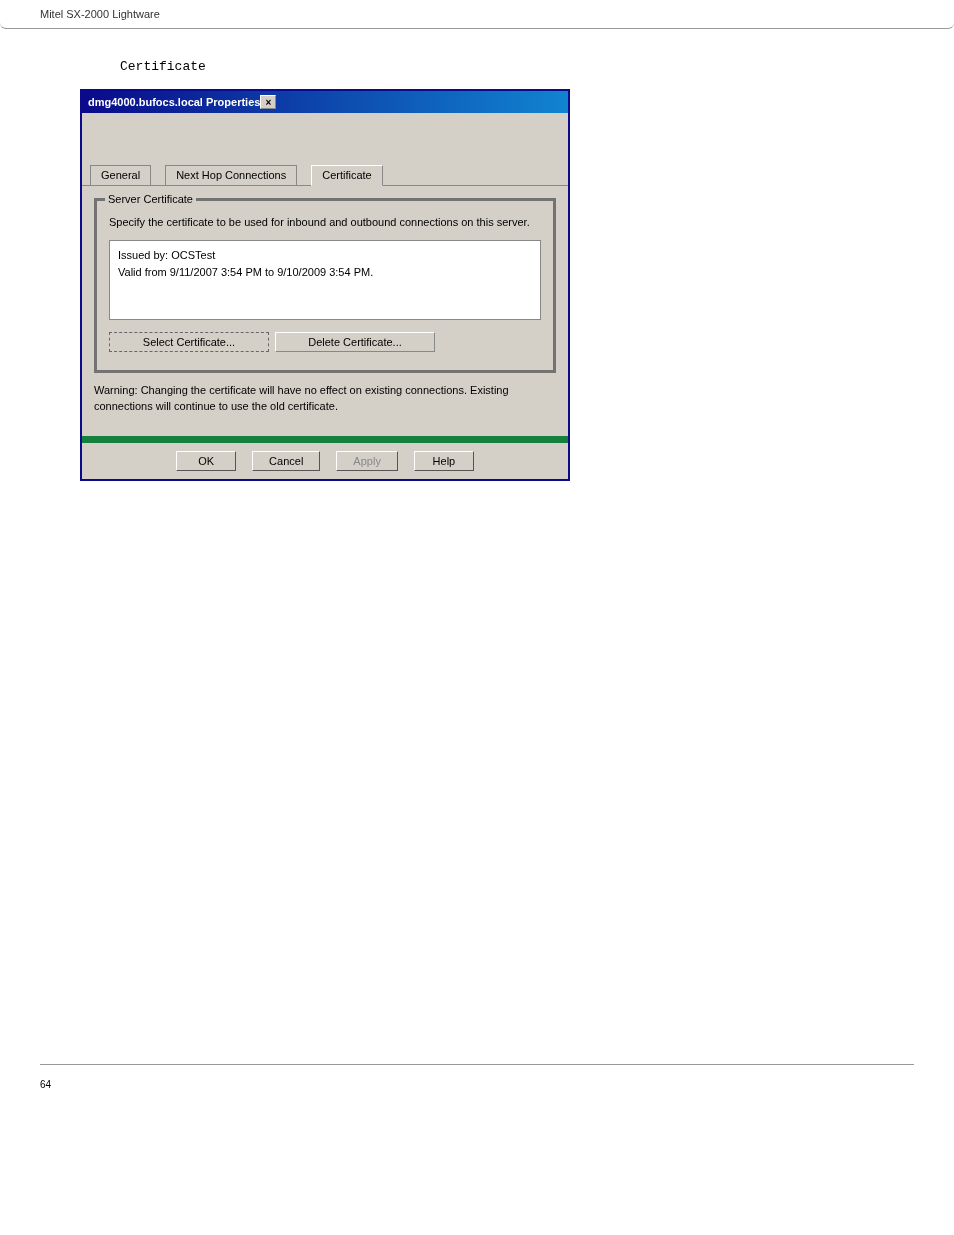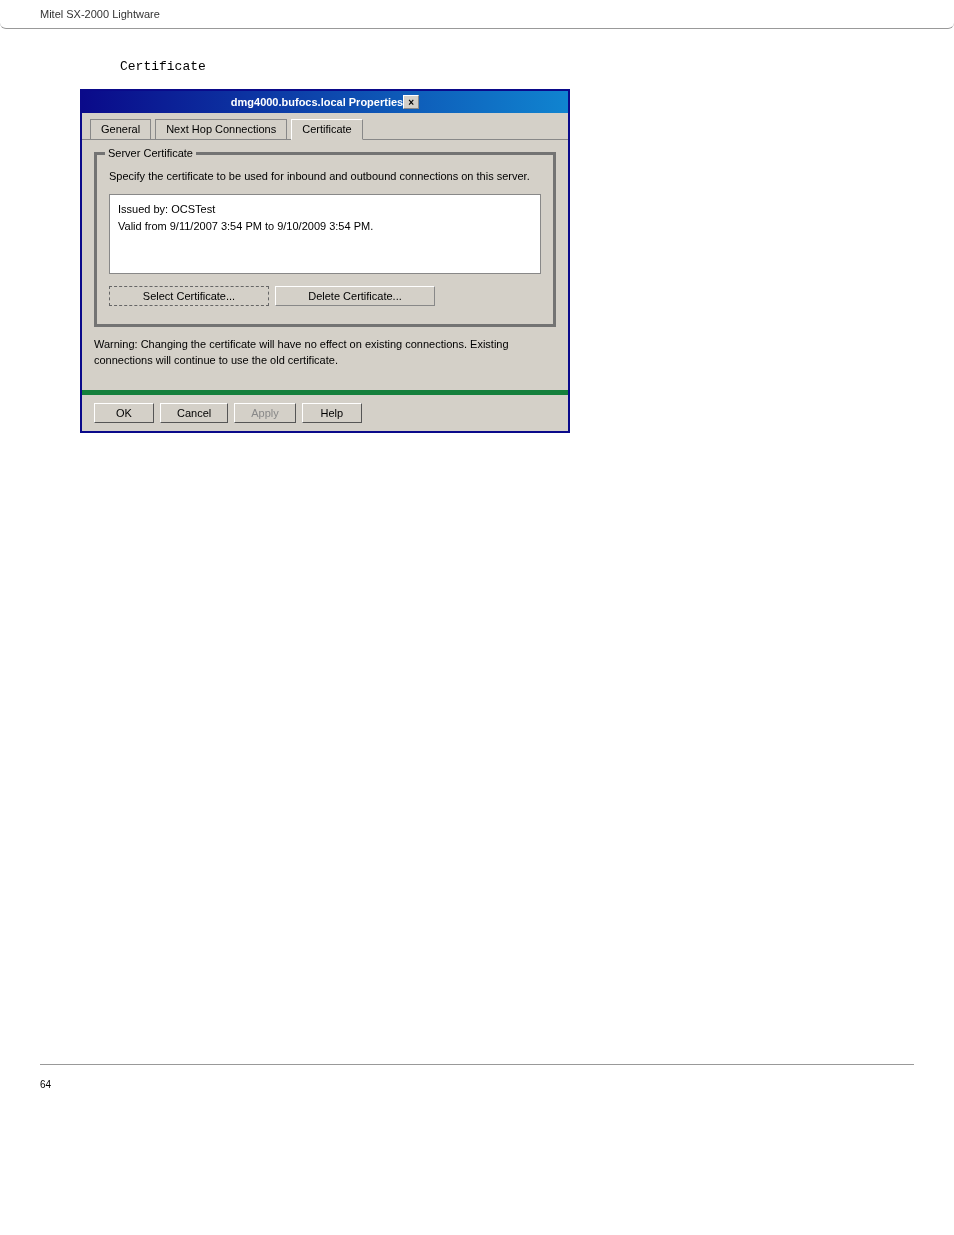--- a/index.html
+++ b/index.html
@@ -44,21 +44,21 @@
       background: #d4d0c8;
       font-family: 'Tahoma', Arial, sans-serif;
       font-size: 11px;
     }
 
     .dialog-titlebar {
       background: linear-gradient(to right, #0a0a8a, #1084d0);
       color: white;
       padding: 4px 6px;
       display: flex;
-      justify-content: center;
+      justify-content: flex-start;
       align-items: center;
       font-size: 11px;
       font-weight: bold;
     }
 
     .dialog-titlebar-close {
       width: 16px;
       height: 14px;
       background: #d4d0c8;
       border: 1px solid #888;
@@ -69,23 +69,24 @@
       justify-content: center;
       font-size: 10px;
       color: #000;
       cursor: pointer;
       font-weight: bold;
     }
 
     .dialog-tabs {
       padding: 6px 8px 0 8px;
       display: flex;
-      gap: 4px;
+      gap: 14px;
       background: #d4d0c8;
       border-bottom: 1px solid #888;
+      margin-top: 46px;
     }
 
     .dialog-tab {
       padding: 3px 10px;
       background: #d4d0c8;
       border: 1px solid #888;
       border-bottom: none;
       cursor: pointer;
       font-size: 11px;
       font-family: Tahoma, Arial, sans-serif;
@@ -170,25 +171,25 @@
     .warning-text {
       font-size: 11px;
       line-height: 1.4;
       margin-top: 8px;
       margin-bottom: 10px;
     }
 
     .dialog-footer {
       padding: 8px 12px;
       background: #d4d0c8;
-      border-top: 5px solid #15803d;
-      display: flex;
-      align-items: center;
-      gap: 6px;
-      justify-content: flex-start;
+      border-top: 7px solid #15803d;
+      display: flex;
+      align-items: center;
+      gap: 16px;
+      justify-content: center;
     }
 
     .footer-button {
       background: #d4d0c8;
       border: 1px solid;
       border-top-color: #ffffff;
       border-left-color: #ffffff;
       border-right-color: #555;
       border-bottom-color: #555;
       padding: 3px 16px;

